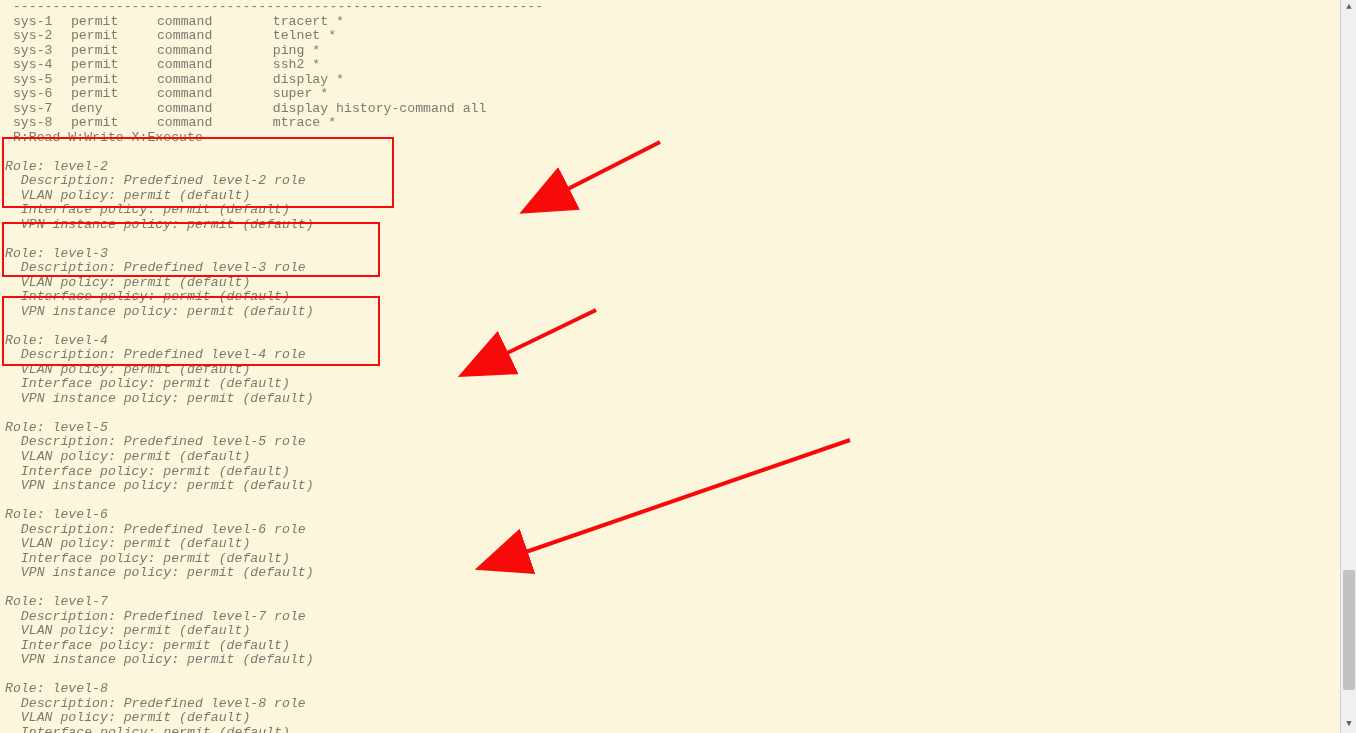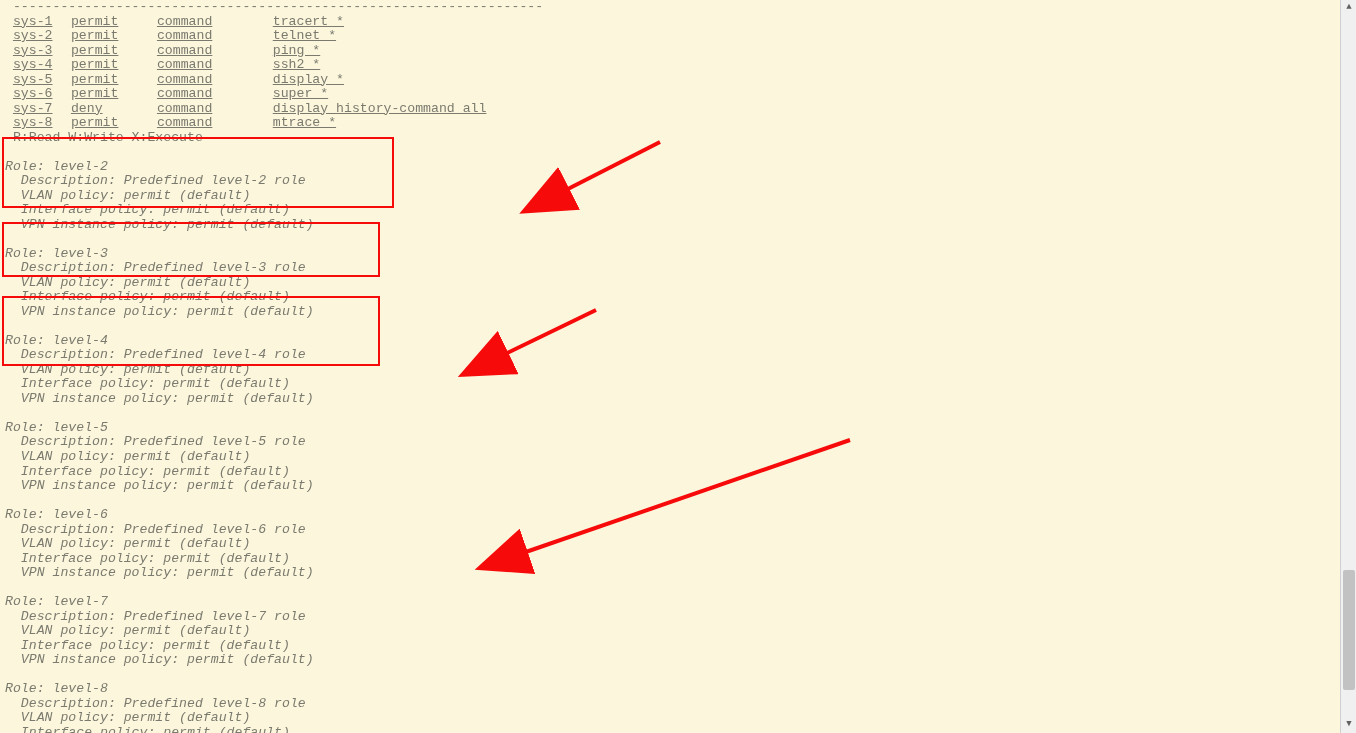--- a/index.html
+++ b/index.html
@@ -61,21 +61,21 @@
       border: 2px solid #f60a0a;
       pointer-events: none;
       z-index: 5;
     }
     .arrow-svg {
       position: absolute;
       pointer-events: none;
       z-index: 6;
     }
     .line {  }
-    .sys-row span { display:inline-block;text-decoration:underline; }
+    .sys-row span { display:inline-block; }
     .c-id   { width: 58px; }
     .c-perm { width: 86px; }
     .c-type { width: 100px; }
   </style>
 </head>
 <body>
 
 <div class="viewport">
   <div class="content" id="content"><div class="line"> -------------------------------------------------------------------</div><div class="line sys-row"> <span class="c-id">sys-1</span><span class="c-perm">permit</span><span class="c-type">command</span>  <span>tracert *</span></div><div class="line sys-row"> <span class="c-id">sys-2</span><span class="c-perm">permit</span><span class="c-type">command</span>  <span>telnet *</span></div><div class="line sys-row"> <span class="c-id">sys-3</span><span class="c-perm">permit</span><span class="c-type">command</span>  <span>ping *</span></div><div class="line sys-row"> <span class="c-id">sys-4</span><span class="c-perm">permit</span><span class="c-type">command</span>  <span>ssh2 *</span></div><div class="line sys-row"> <span class="c-id">sys-5</span><span class="c-perm">permit</span><span class="c-type">command</span>  <span>display *</span></div><div class="line sys-row"> <span class="c-id">sys-6</span><span class="c-perm">permit</span><span class="c-type">command</span>  <span>super *</span></div><div class="line sys-row"> <span class="c-id">sys-7</span><span class="c-perm">deny</span><span class="c-type">command</span>  <span>display history-command all</span></div><div class="line sys-row"> <span class="c-id">sys-8</span><span class="c-perm">permit</span><span class="c-type">command</span>  <span>mtrace *</span></div><div class="line"> R:Read W:Write X:Execute</div><div class="line">&nbsp;</div><div class="role-block" id="role-0"><div class="line">Role: level-2</div><div class="line">  Description: Predefined level-2 role</div><div class="line">  VLAN policy: permit (default)</div><div class="line">  Interface policy: permit (default)</div><div class="line">  VPN instance policy: permit (default)</div></div><div class="line">&nbsp;</div><div class="role-block" id="role-1"><div class="line">Role: level-3</div><div class="line">  Description: Predefined level-3 role</div><div class="line">  VLAN policy: permit (default)</div><div class="line">  Interface policy: permit (default)</div><div class="line">  VPN instance policy: permit (default)</div></div><div class="line">&nbsp;</div><div class="role-block" id="role-2"><div class="line">Role: level-4</div><div class="line">  Description: Predefined level-4 role</div><div class="line">  VLAN policy: permit (default)</div><div class="line">  Interface policy: permit (default)</div><div class="line">  VPN instance policy: permit (default)</div></div><div class="line">&nbsp;</div><div class="role-block" id="role-3"><div class="line">Role: level-5</div><div class="line">  Description: Predefined level-5 role</div><div class="line">  VLAN policy: permit (default)</div><div class="line">  Interface policy: permit (default)</div><div class="line">  VPN instance policy: permit (default)</div></div><div class="line">&nbsp;</div><div class="role-block" id="role-4"><div class="line">Role: level-6</div><div class="line">  Description: Predefined level-6 role</div><div class="line">  VLAN policy: permit (default)</div><div class="line">  Interface policy: permit (default)</div><div class="line">  VPN instance policy: permit (default)</div></div><div class="line">&nbsp;</div><div class="role-block" id="role-5"><div class="line">Role: level-7</div><div class="line">  Description: Predefined level-7 role</div><div class="line">  VLAN policy: permit (default)</div><div class="line">  Interface policy: permit (default)</div><div class="line">  VPN instance policy: permit (default)</div></div><div class="line">&nbsp;</div><div class="role-block" id="role-6"><div class="line">Role: level-8</div><div class="line">  Description: Predefined level-8 role</div><div class="line">  VLAN policy: permit (default)</div><div class="line">  Interface policy: permit (default)</div></div></div>
 

